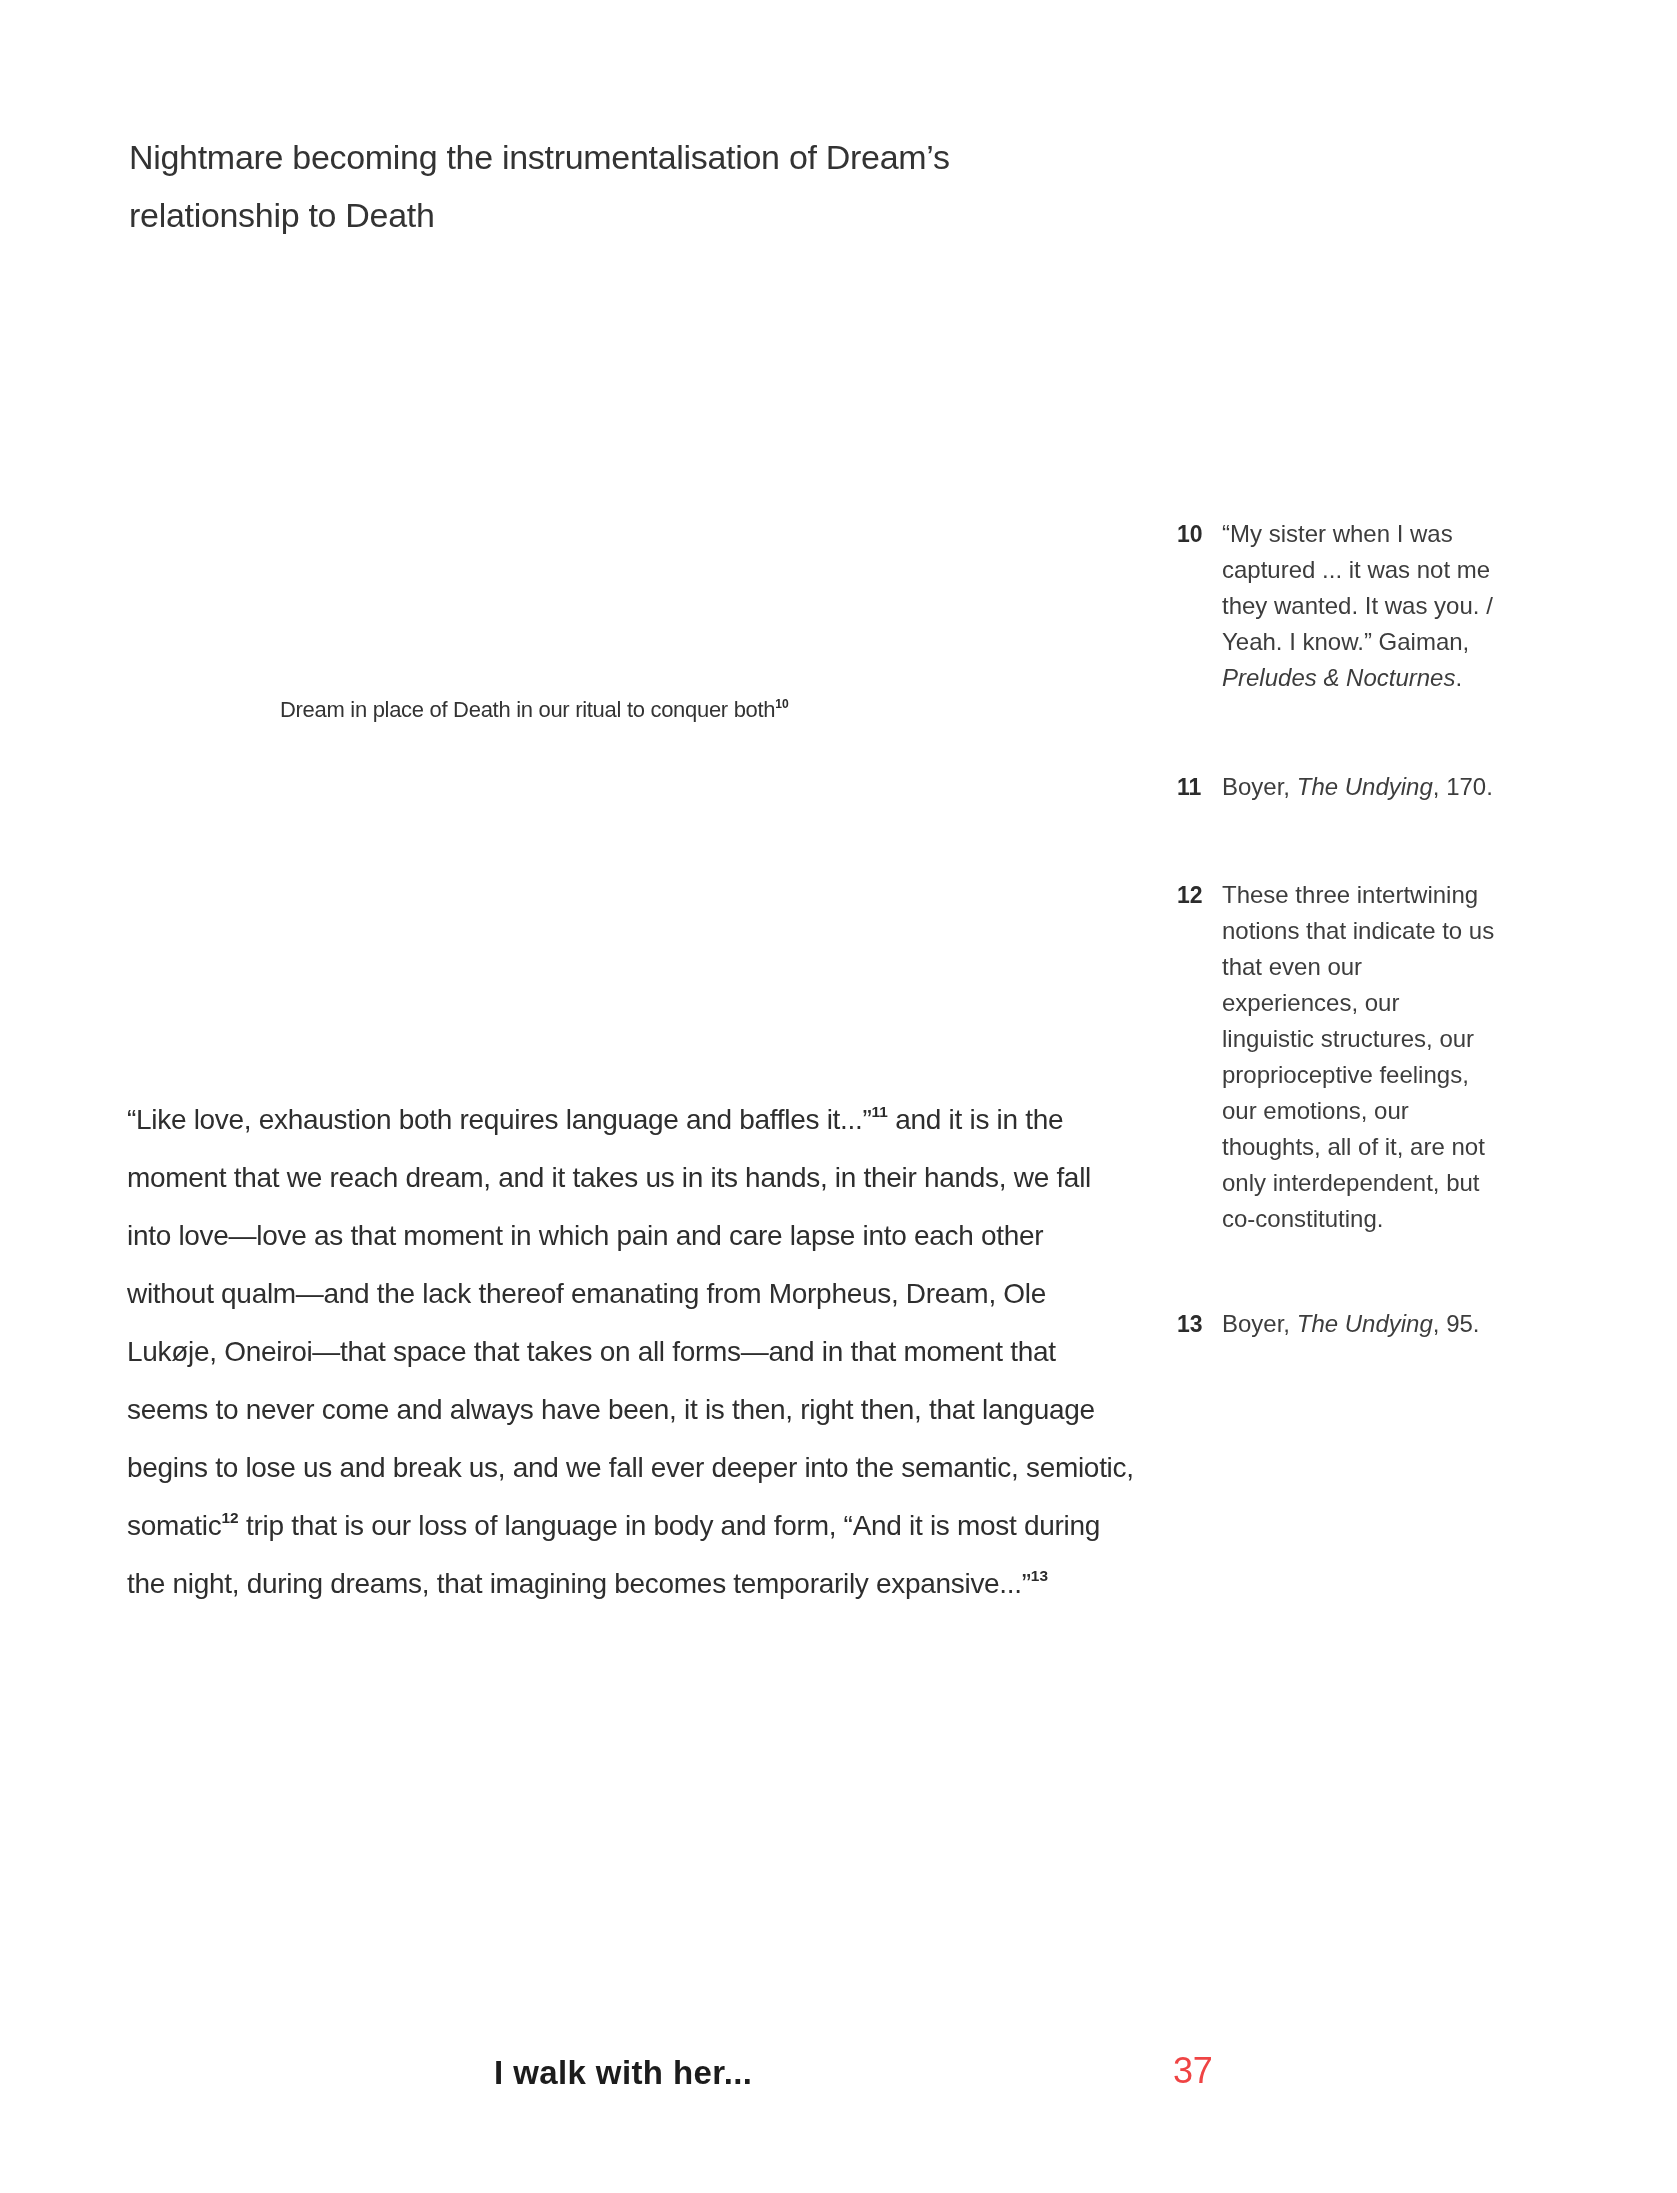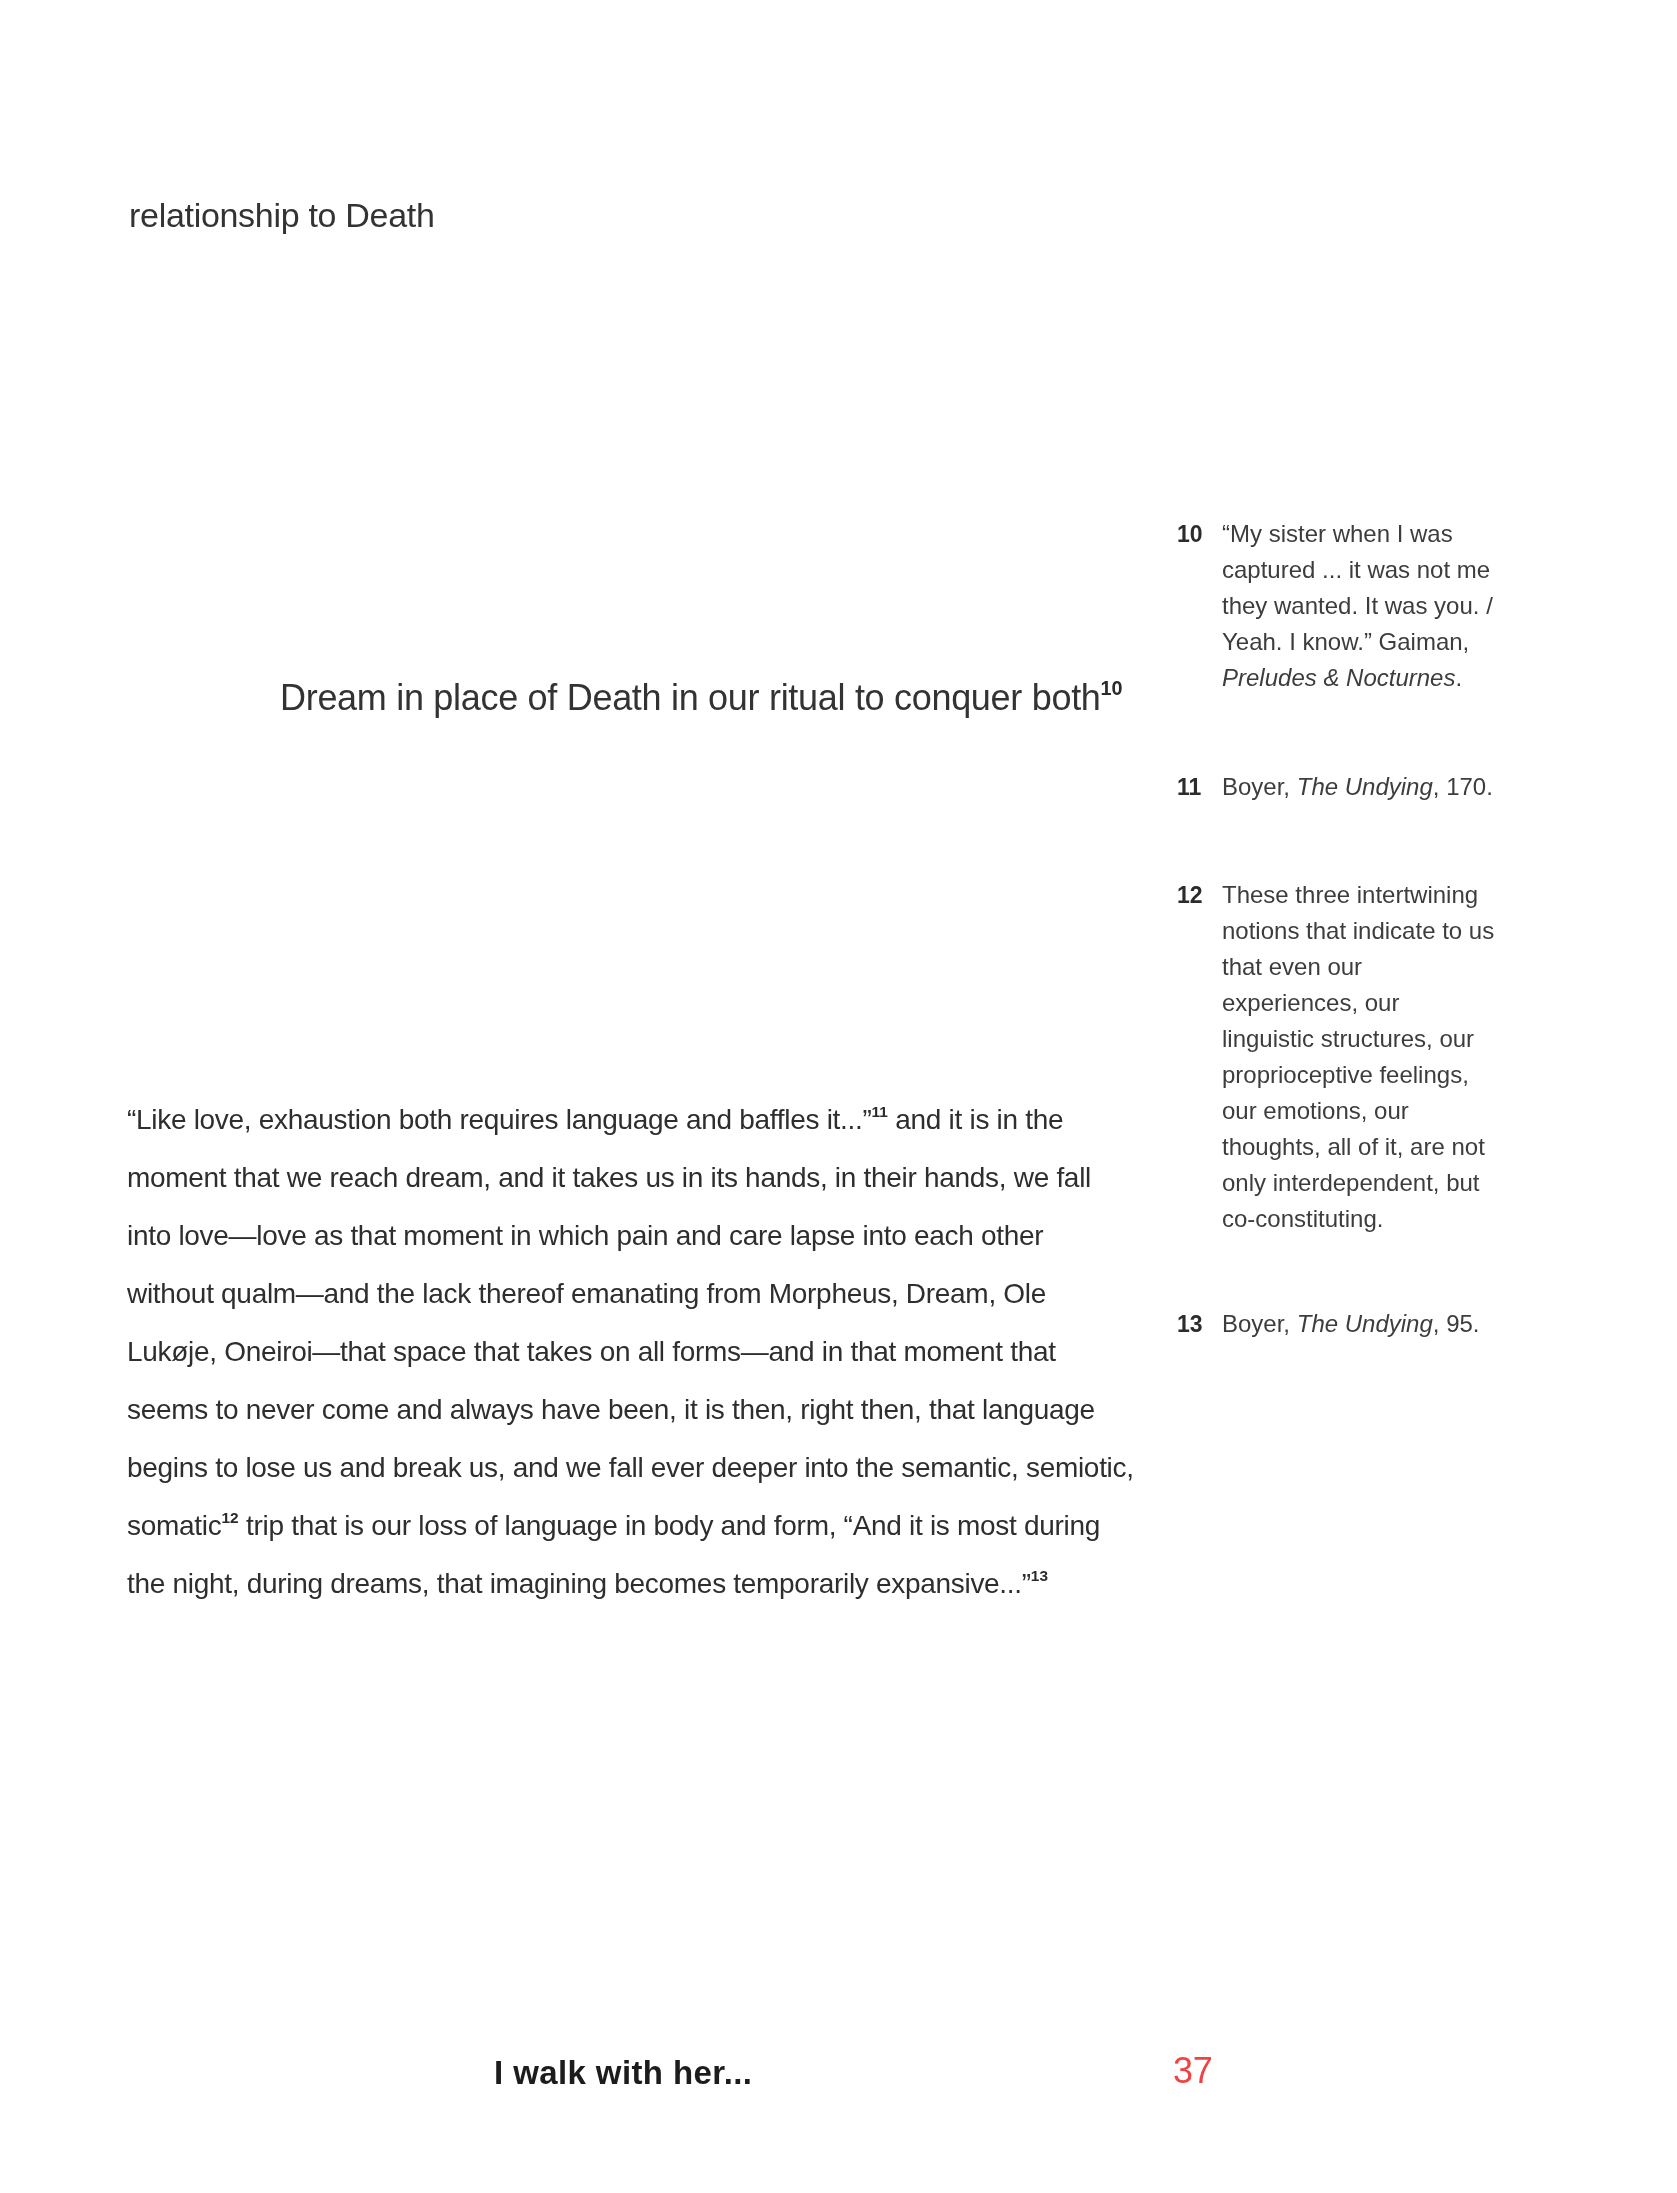--- a/index.html
+++ b/index.html
@@ -31,23 +31,23 @@
     left: 129px;
     top: 196px;
     width: 1005px;
     font-size: 34px;
     letter-spacing: -0.3px;
     color: #333333;
   }
   .pullline {
     position: absolute;
     left: 280px;
-    top: 677px;
+    top: 697px;
     width: 946px;
-    font-size: 36px;
+    font-size: 22px;
     letter-spacing: -0.3px;
     color: #333333;
     white-space: nowrap;
   }
   .bodypara {
     position: absolute;
     left: 127px;
     top: 1091px;
     width: 1008px;
     font-size: 28px;
@@ -114,20 +114,21 @@
     font-size: 36px;
     letter-spacing: -0.3px;
     color: #ef4444;
   }
 </style>
 </head>
 <body>
 
 <div class="page">
 
+  <div class="heading1">Nightmare becoming the instrumentalisation of Dream’s</div>
 
   <div class="heading2">relationship to Death</div>
 
   <div class="pullline"><span>Dream in place of Death in our ritual to conquer both</span><sup class="note-ref">10</sup></div>
 
   <div class="bodypara"><span>“Like love, exhaustion both requires language and baffles it...”</span><sup class="note-ref">11</sup><span> and it is in the moment that we reach dream, and it takes us in its hands, in their hands, we fall into love—love as that moment in which pain and care lapse into each other without qualm—and the lack thereof emanating from Morpheus, Dream, Ole Lukøje, Oneiroi—that space that takes on all forms—and in that moment that seems to never come and always have been, it is then, right then, that language begins to lose us and break us, and we fall ever deeper into the semantic, semiotic, somatic</span><sup class="note-ref">12</sup><span> trip that is our loss of language in body and form, “And it is most during the night, during dreams, that imagining becomes temporarily expansive...”</span><sup class="note-ref">13</sup></div>
 
   <aside class="sidenotes">
       <div class="sidenote">
         <span class="num">10</span>

